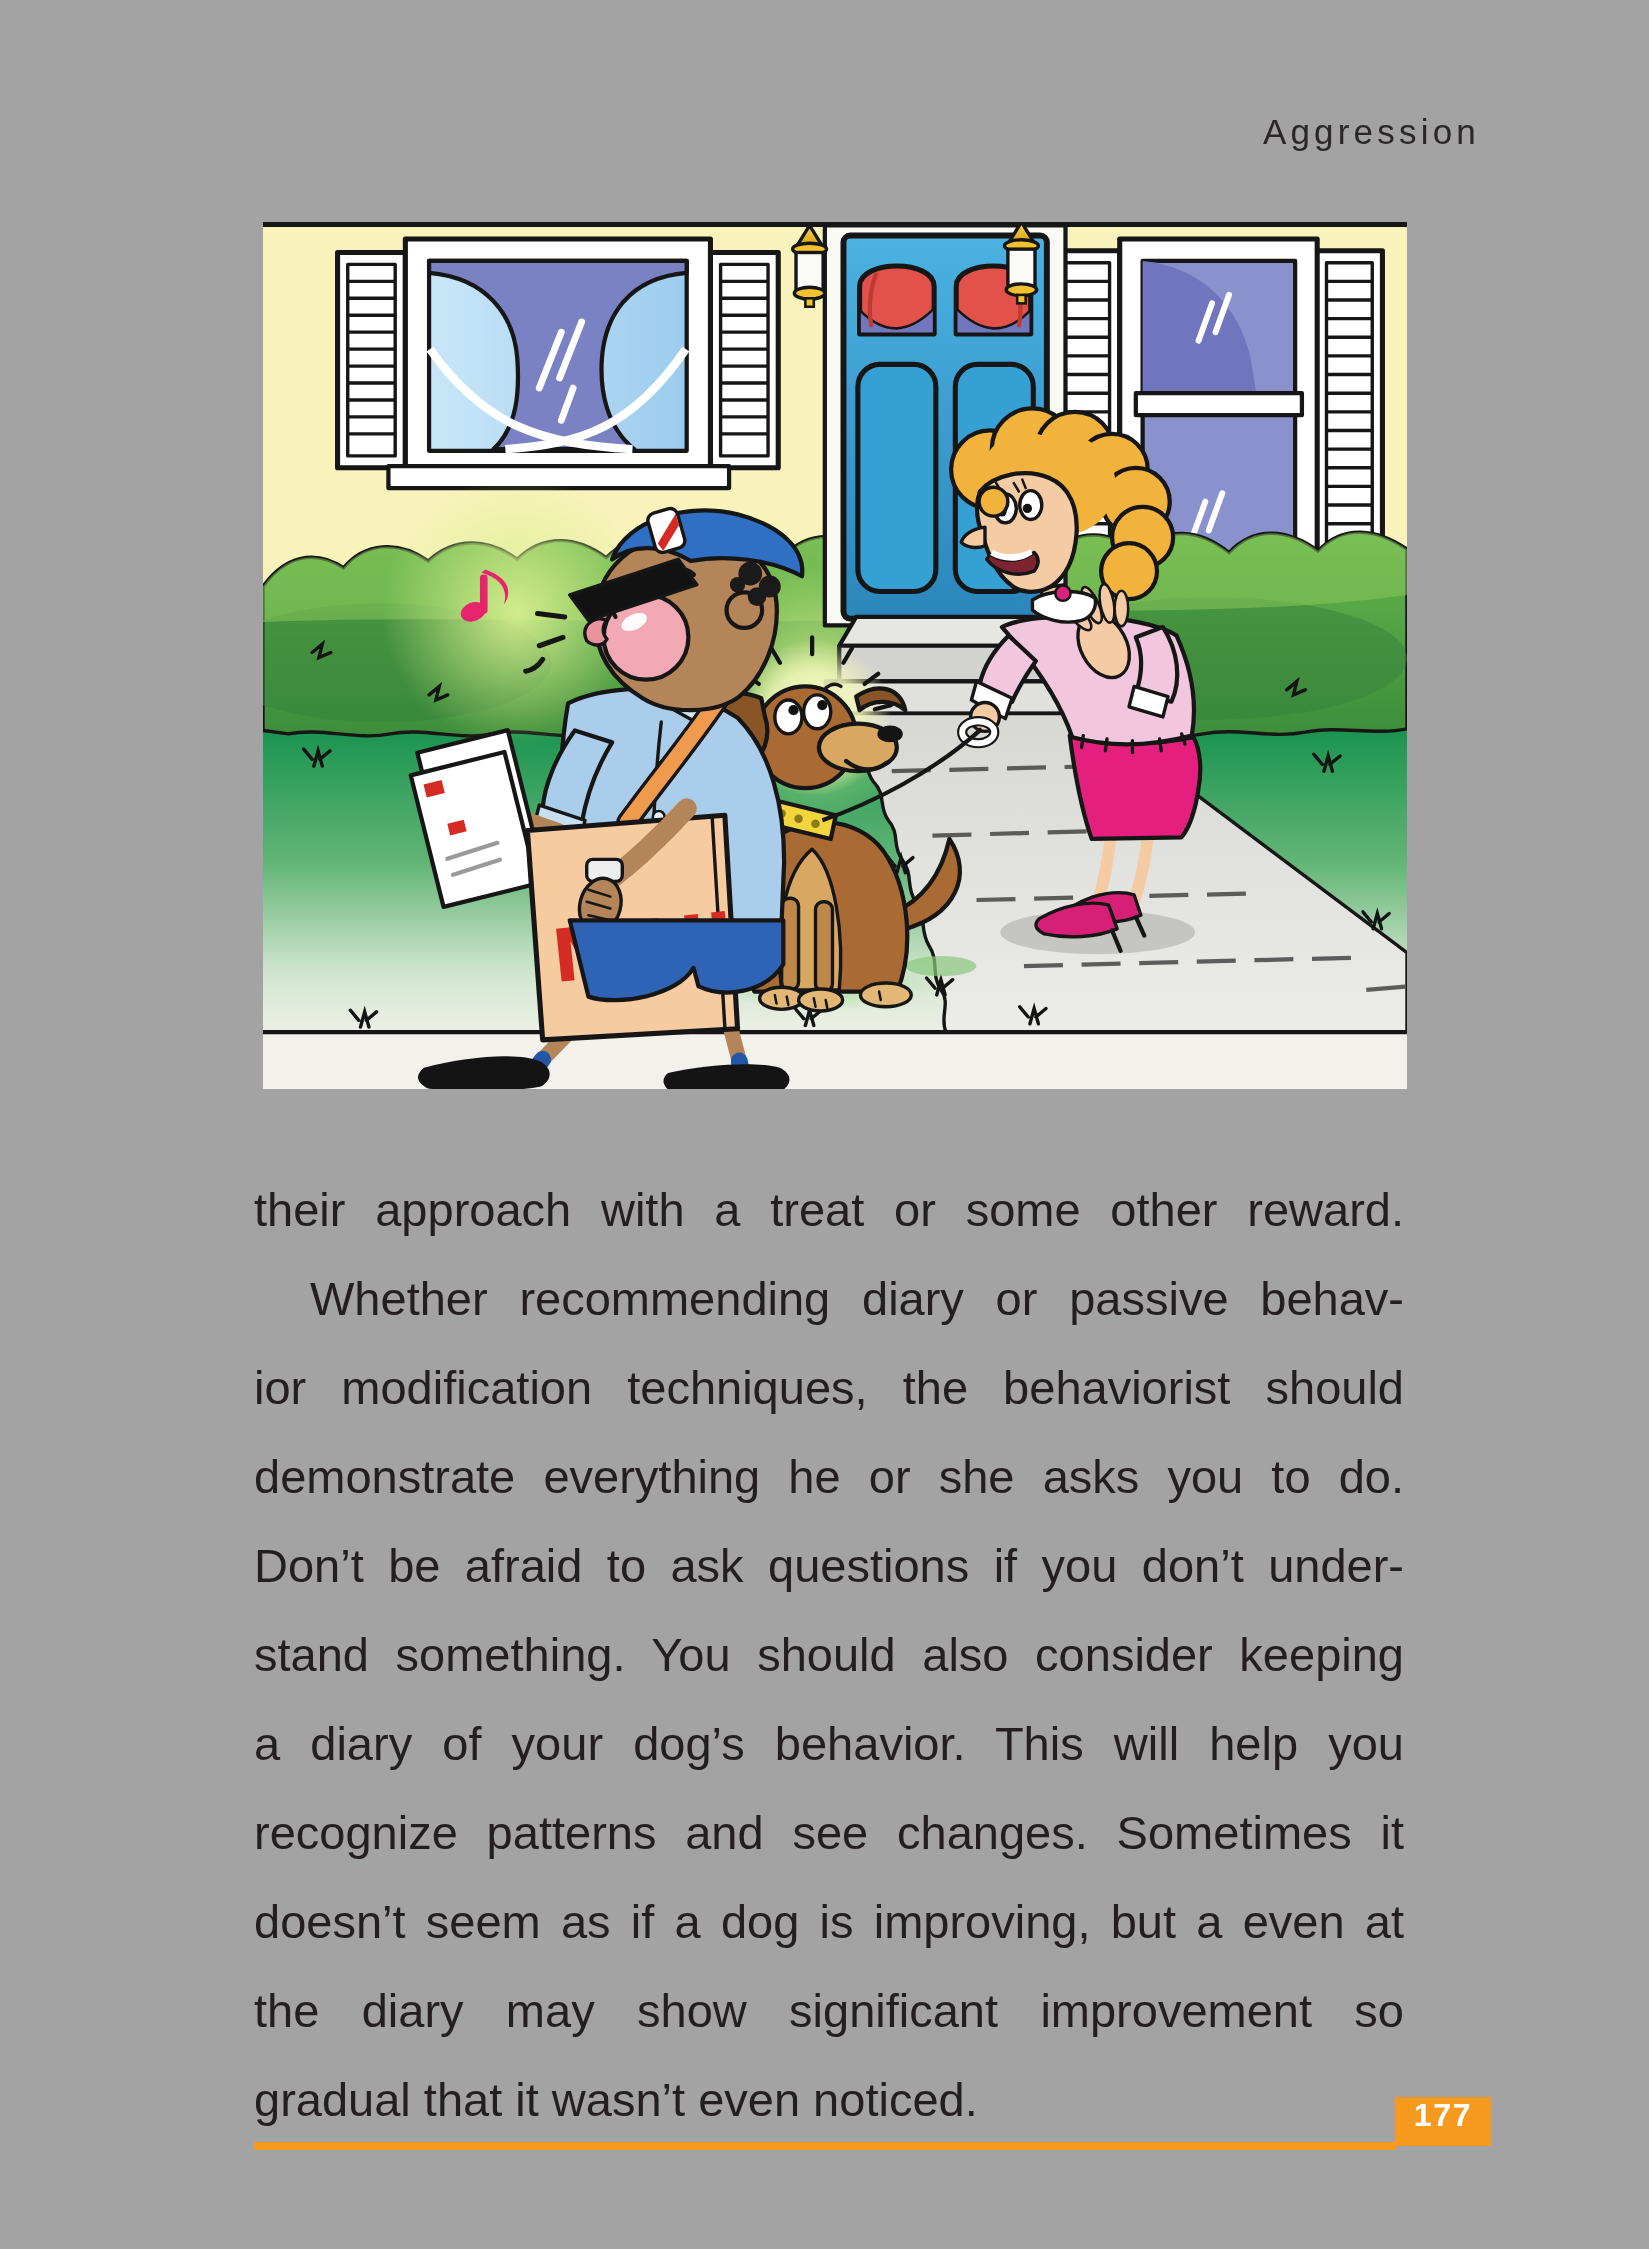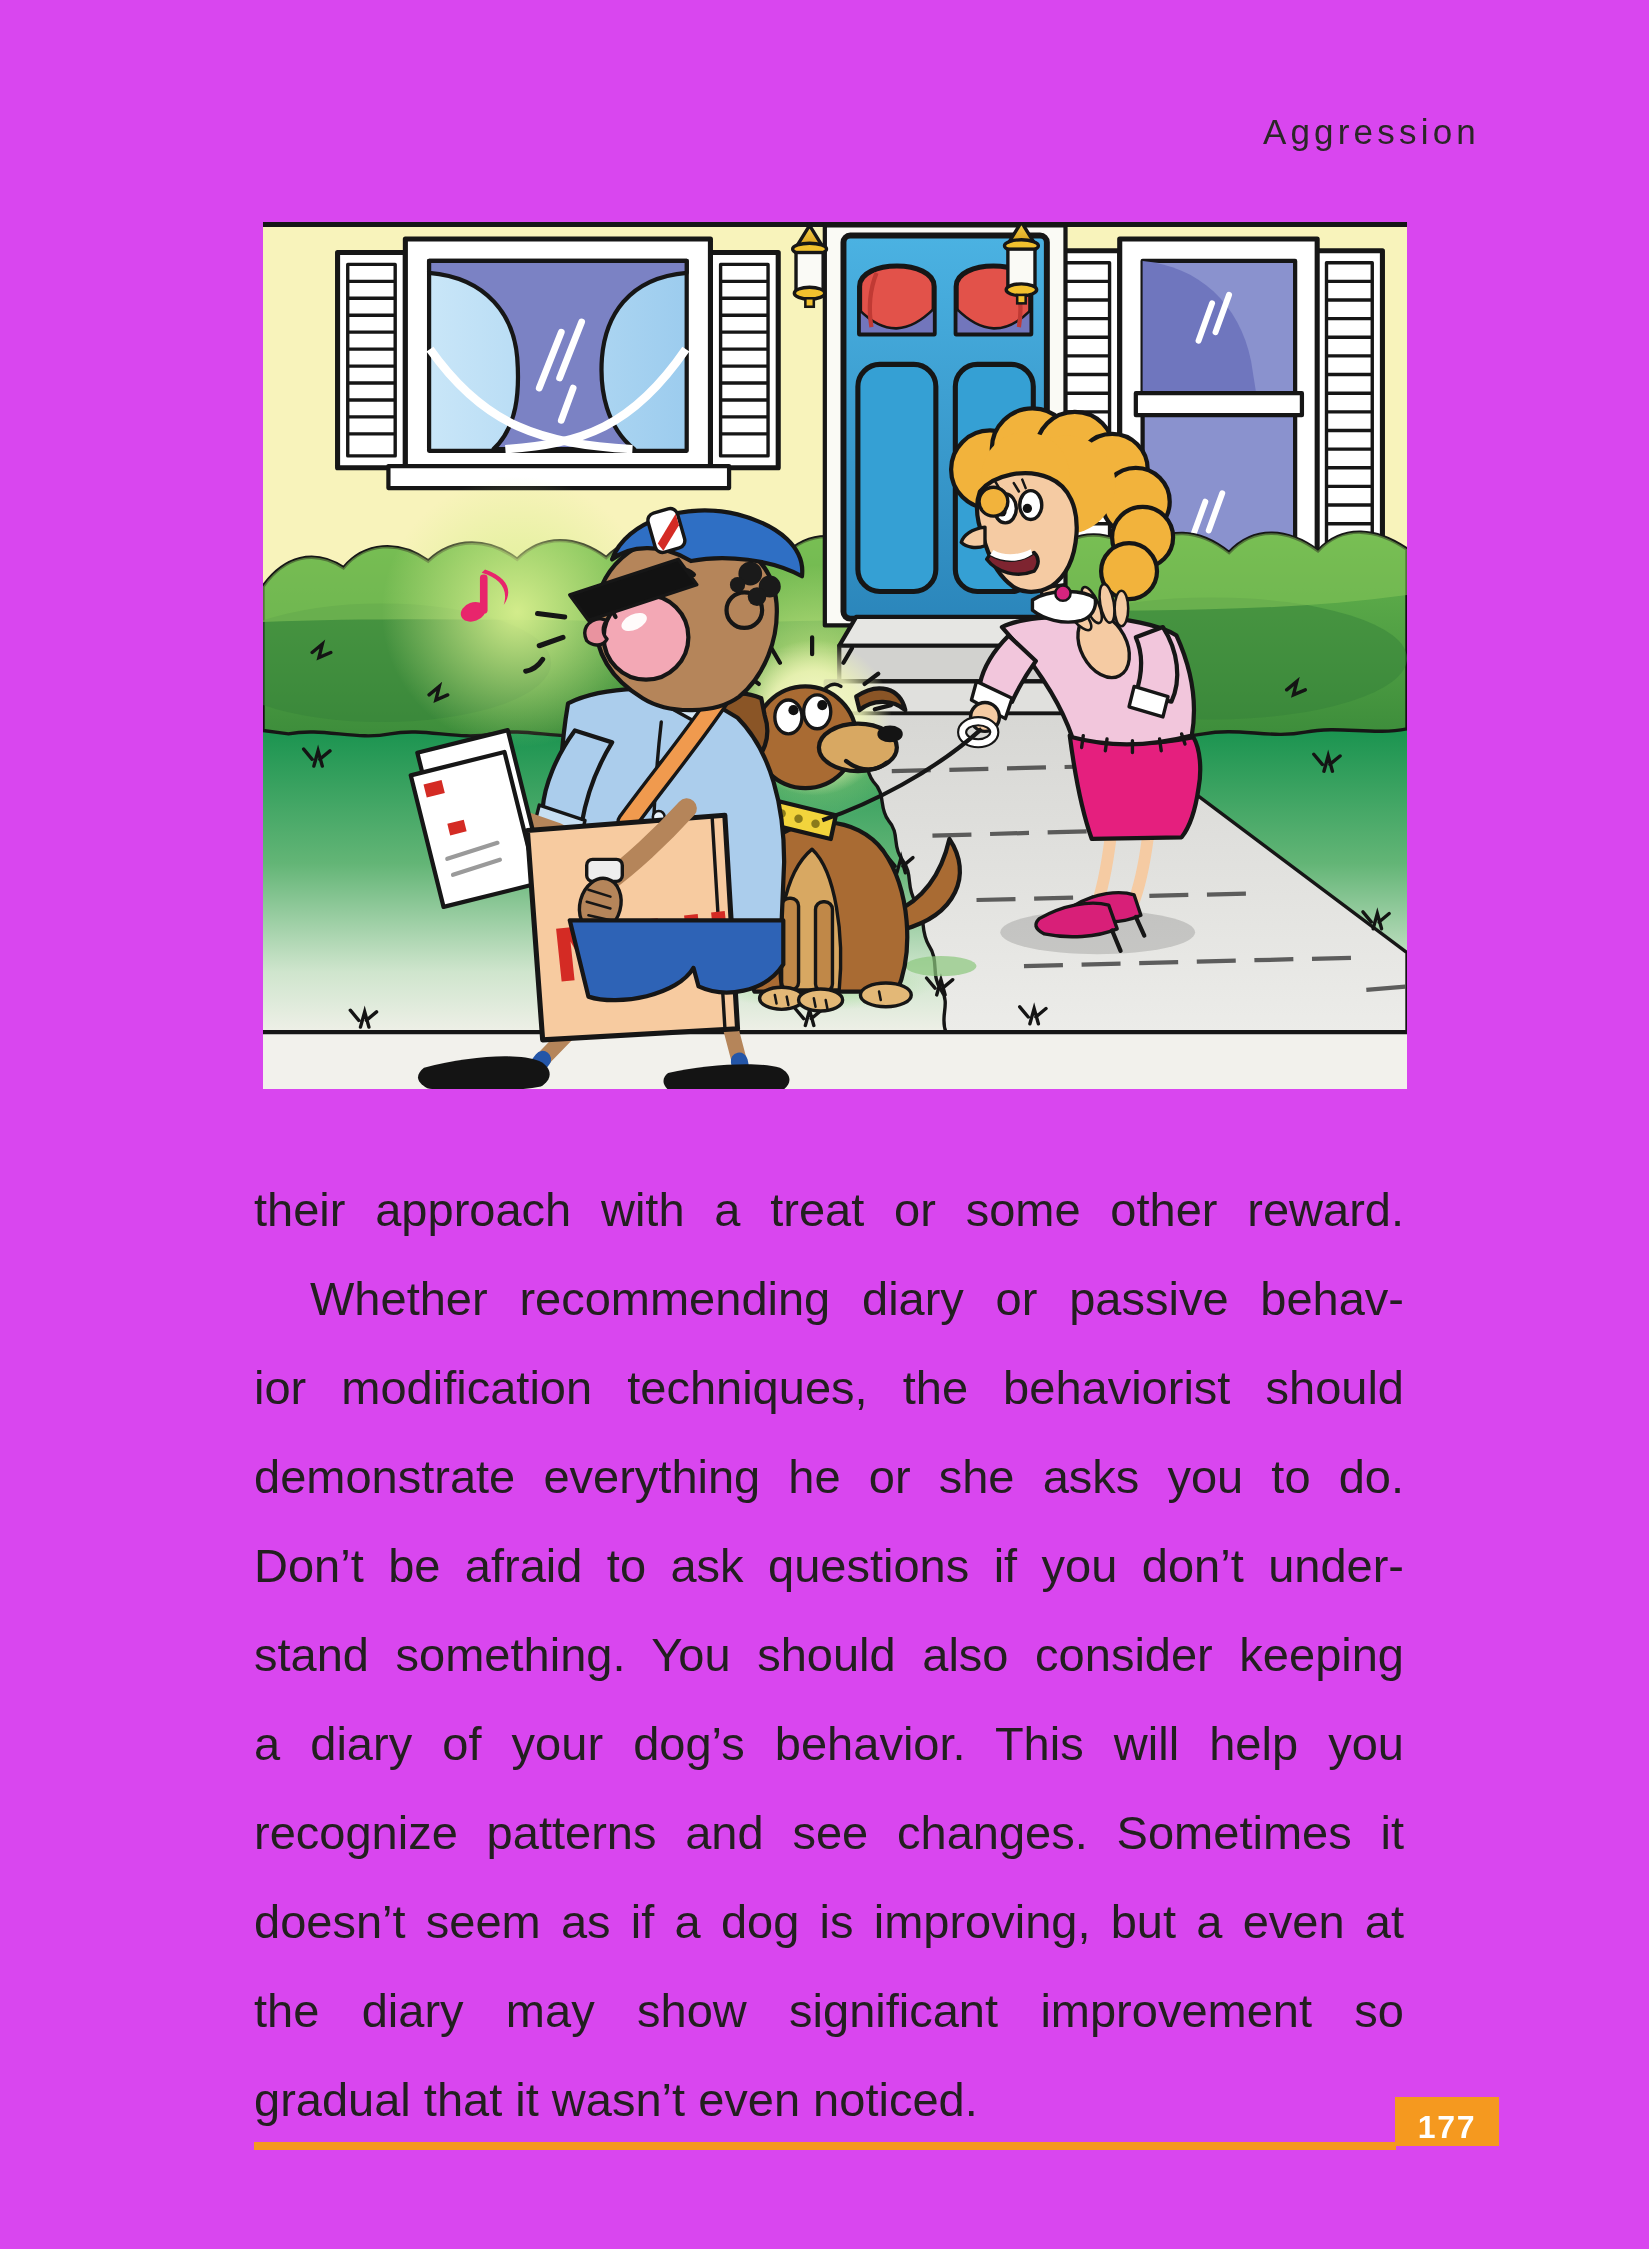--- a/index.html
+++ b/index.html
@@ -1,30 +1,30 @@
 <!DOCTYPE html>
 <html style="font-size:13.6px"><head>
 <meta charset="utf-8">
 <style>
   html,body{margin:0;padding:0;background:#ffffff;}
-  .page{position:relative;width:1650px;height:2250px;background:#d946ef;
+  .page{position:relative;width:1650px;height:2250px;background:#a3a3a3;
         font-family:"Liberation Sans",sans-serif;overflow:hidden;}
   .running-head{position:absolute;top:112px;right:170px;font-size:35px;
         letter-spacing:4.2px;color:#2b2727;}
   .illu{position:absolute;left:263px;top:222px;width:1144px;height:867px;}
   .illu svg{display:block;width:100%;height:100%;}
   .bodytext{position:absolute;left:254px;top:1165px;width:1150px;
         font-size:47px;color:#231f20;}
   .line{height:89px;line-height:89px;white-space:nowrap;
         text-align:justify;text-align-last:justify;}
   .line.nojust{text-align:right;text-align-last:left;}
   .line.indent{padding-left:56px;}
   .footer-rule{position:absolute;left:254px;top:2142px;width:1142px;height:7.6px;}
-  .page-badge{position:absolute;left:1395px;top:2097px;width:104px;height:49px;
-        display:flex;align-items:flex-end;justify-content:center;}
+  .page-badge{position:absolute;left:1395px;top:2097px;width:96px;height:49px;
+        display:flex;align-items:flex-start;justify-content:center;}
   .page-badge span{color:#ffffff;font-weight:700;font-size:32px;letter-spacing:1.7px;}
 </style>
 </head>
 <body>
 
 <div class="page">
 
   <div class="running-head">
     <span>Aggression</span>
   </div>

